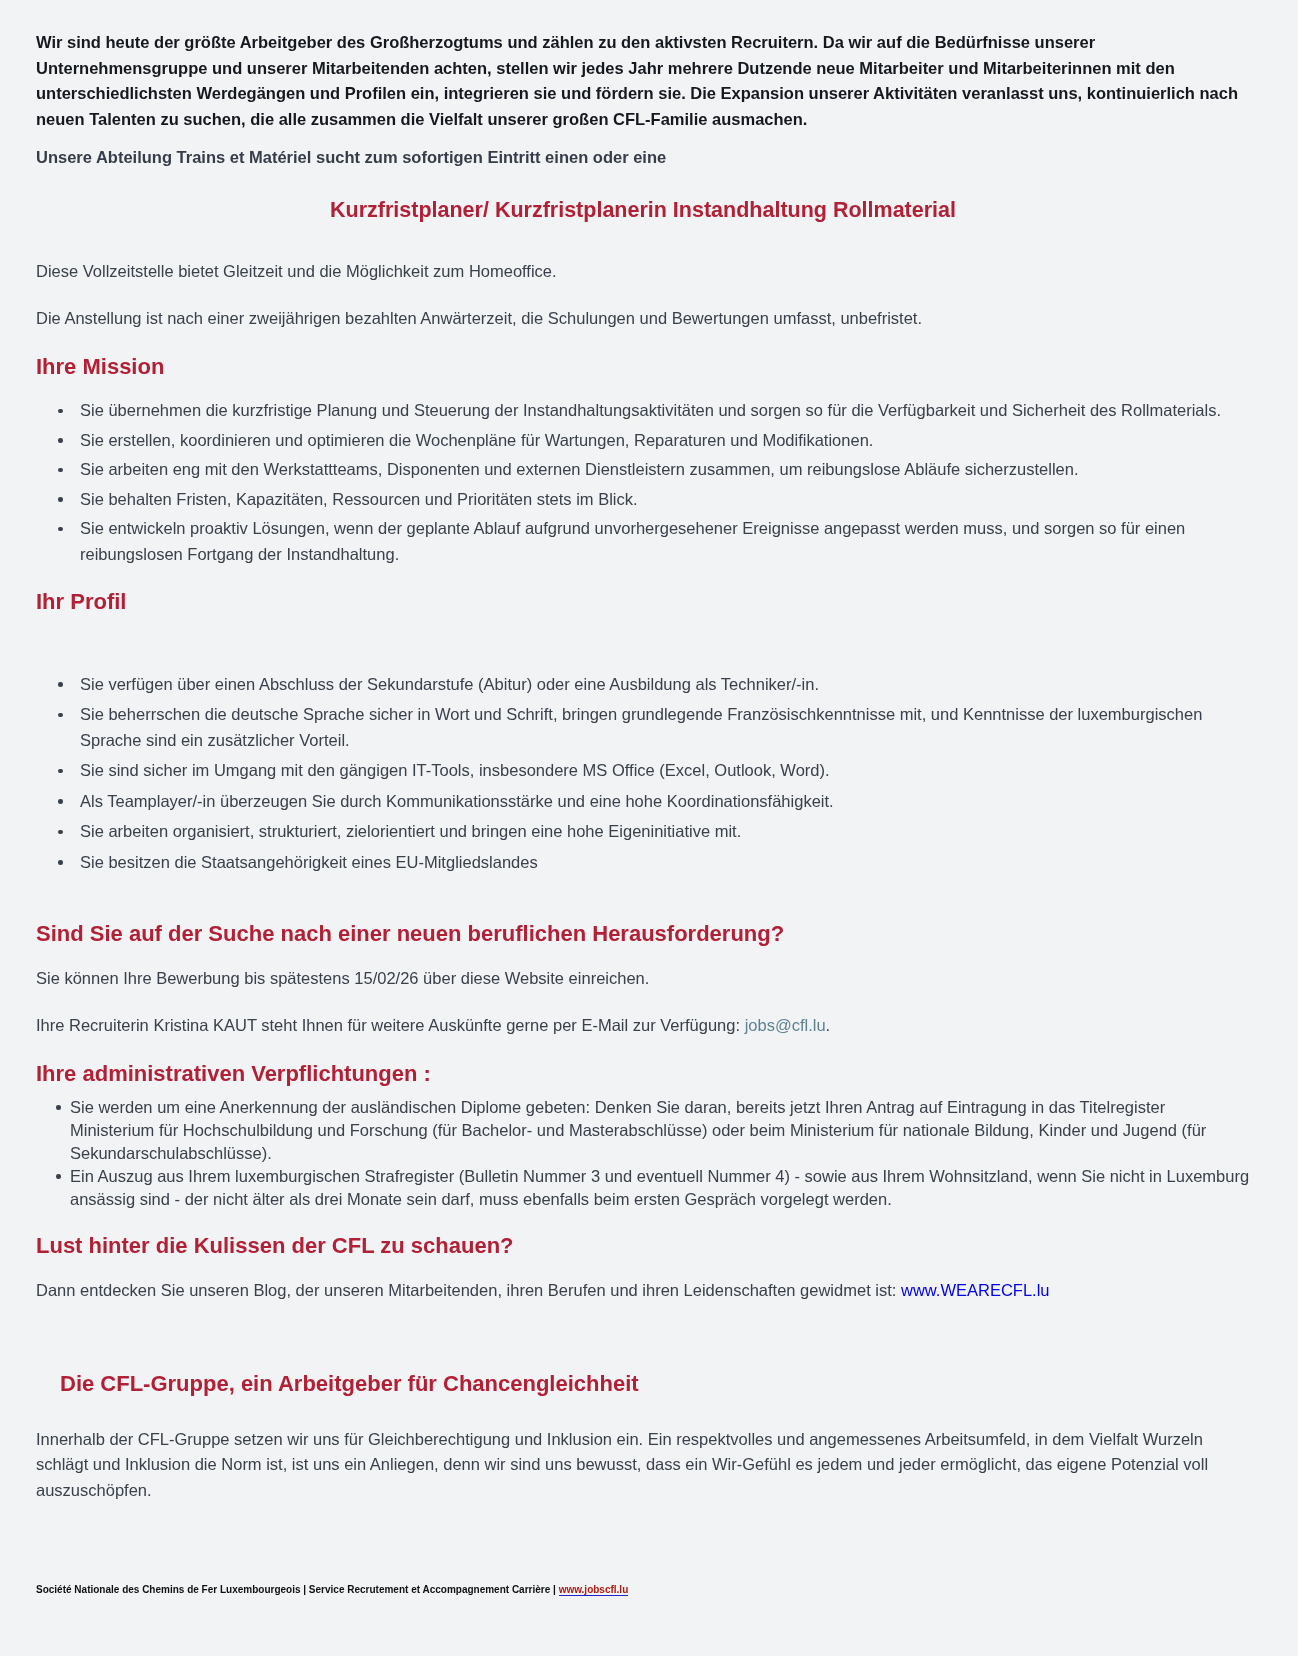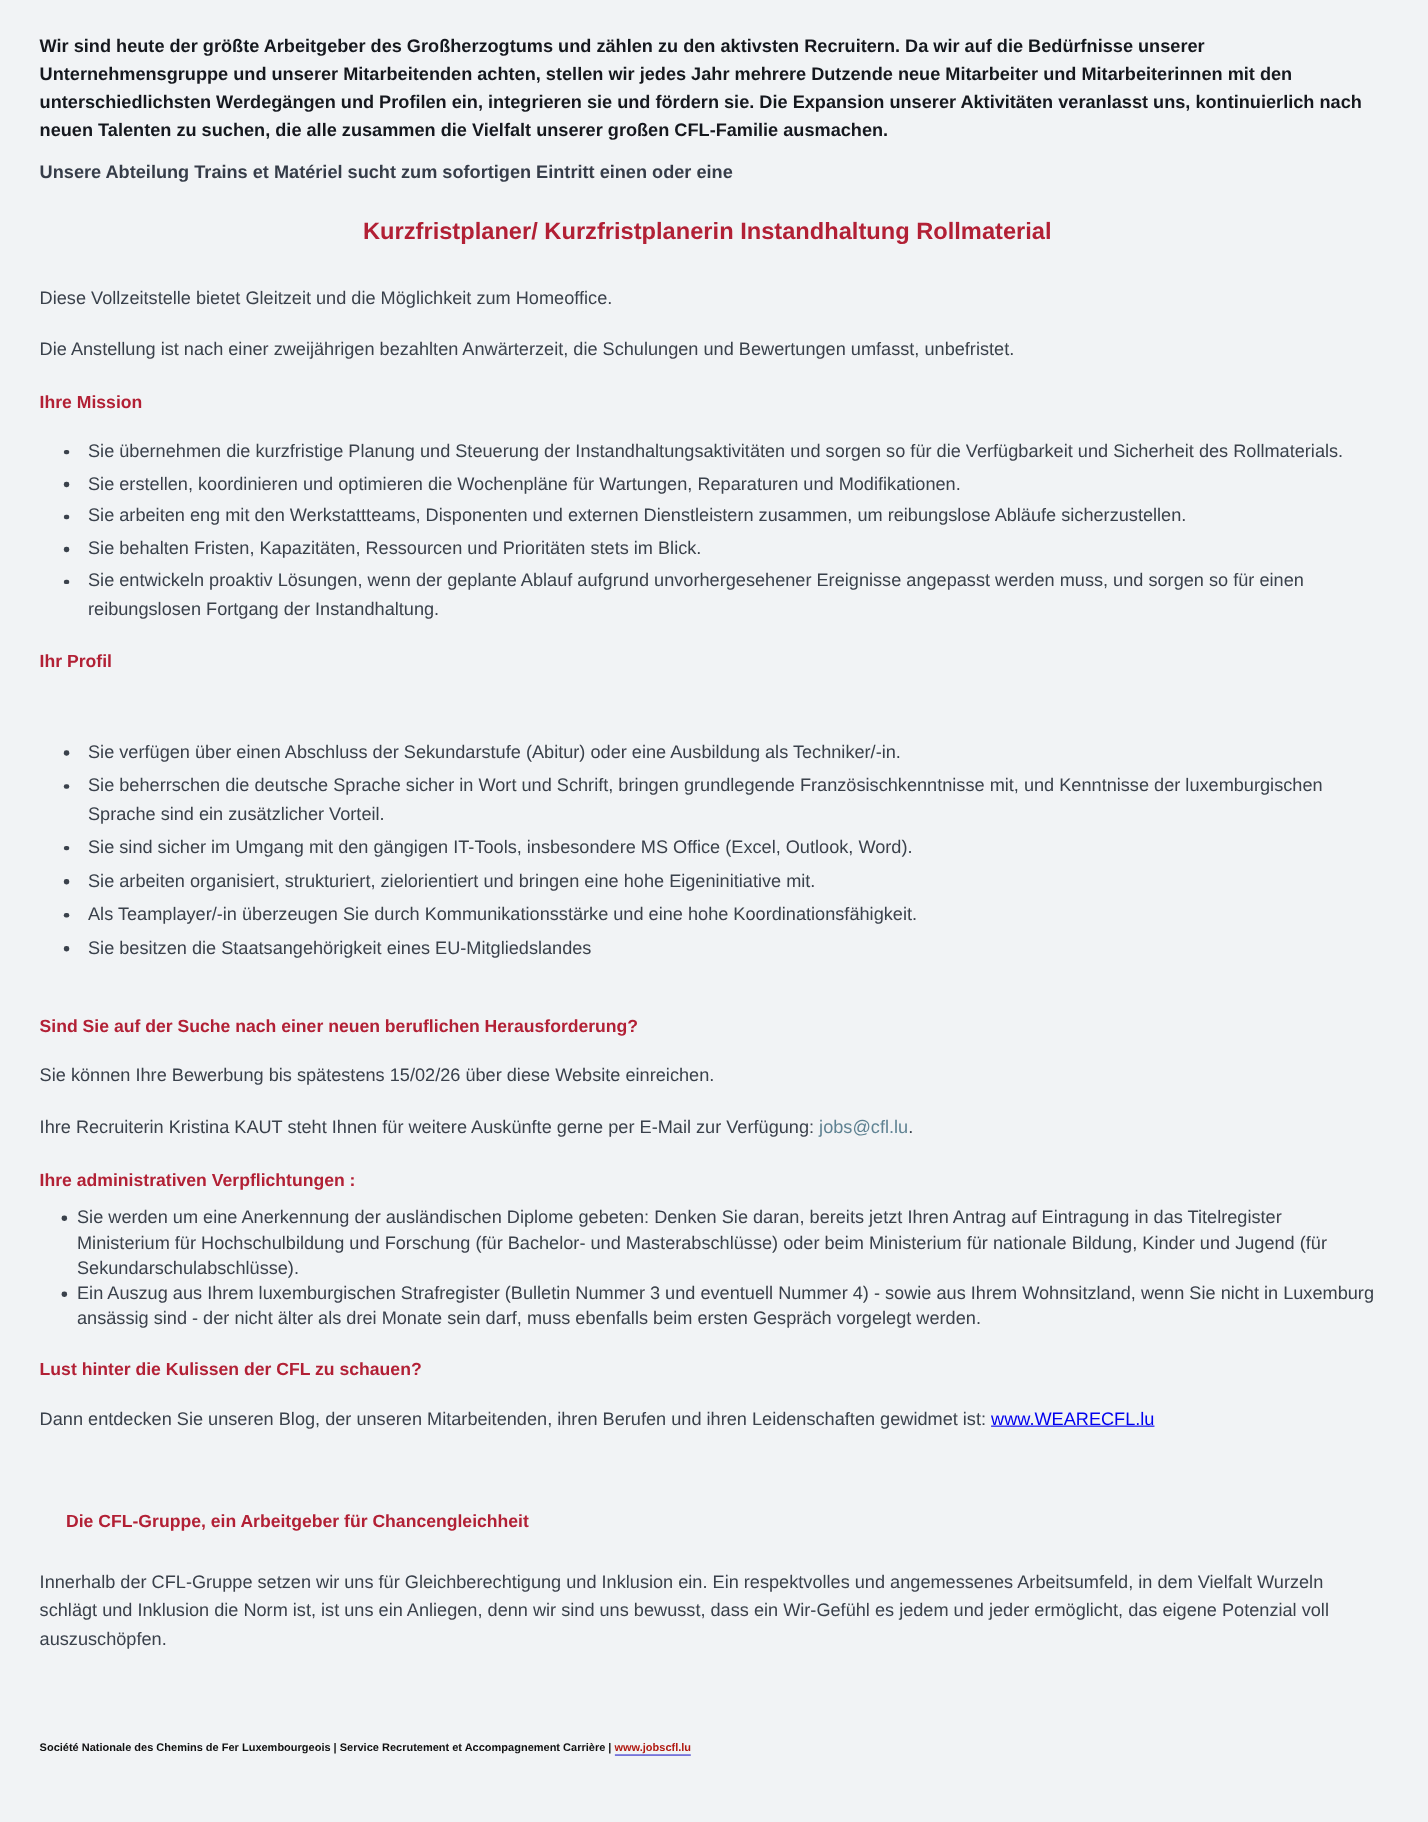--- a/index.html
+++ b/index.html
@@ -38,21 +38,21 @@
   h1.job-title {
     margin: 0 0 36px 0;
     font-size: 21.5px;
     line-height: 26px;
     text-align: center;
     color: #b22035;
     font-weight: bold;
   }
   h2 {
     margin: 22px 0 19px 0;
-    font-size: 16px;
+    font-size: 22px;
     line-height: 25.5px;
     color: #b22035;
     font-weight: bold;
   }
   h2.profile-heading { margin-bottom: 57px; }
   h2.search-heading  { margin-top: 46px; }
   h2.admin-heading   { margin-bottom: 10px; }
   h2.equality-heading{ margin-top: 68px; margin-bottom: 30px; margin-left: 24px; }
   ul {
     list-style: none;
@@ -84,21 +84,20 @@
     line-height: 23px;
   }
   .admin-list li::before { left: 20px; top: 9px; }
   a { cursor: pointer; }
   .email-link {
     color: #5f8292;
     text-decoration: none;
   }
   .blog-link {
     color: #0100ee;
-    text-decoration: underline;
   }
   .footer {
     margin-top: 78px;
     font-size: 10px;
     line-height: 17px;
     font-weight: bold;
     color: #101010;
   }
   .footer-link {
     color: #b01a12;
@@ -131,22 +130,22 @@
     <li>Sie behalten Fristen, Kapazitäten, Ressourcen und Prioritäten stets im Blick.</li>
     <li>Sie entwickeln proaktiv Lösungen, wenn der geplante Ablauf aufgrund unvorhergesehener Ereignisse angepasst werden muss, und sorgen so für einen reibungslosen Fortgang der Instandhaltung.</li>
   </ul>
 
   <h2 class="profile-heading">Ihr Profil</h2>
 
   <ul class="dot-list profile-list">
     <li>Sie verfügen über einen Abschluss der Sekundarstufe (Abitur) oder eine Ausbildung als Techniker/-in.</li>
     <li>Sie beherrschen die deutsche Sprache sicher in Wort und Schrift, bringen grundlegende Französischkenntnisse mit, und Kenntnisse der luxemburgischen Sprache sind ein zusätzlicher Vorteil.</li>
     <li>Sie sind sicher im Umgang mit den gängigen IT-Tools, insbesondere MS Office (Excel, Outlook, Word).</li>
+    <li>Als Teamplayer/-in überzeugen Sie durch Kommunikationsstärke und eine hohe Koordinationsfähigkeit.</li>
     <li>Sie arbeiten organisiert, strukturiert, zielorientiert und bringen eine hohe Eigeninitiative mit.</li>
-    <li>Als Teamplayer/-in überzeugen Sie durch Kommunikationsstärke und eine hohe Koordinationsfähigkeit.</li>
     <li>Sie besitzen die Staatsangehörigkeit eines EU-Mitgliedslandes</li>
   </ul>
 
   <h2 class="search-heading">Sind Sie auf der Suche nach einer neuen beruflichen Herausforderung?</h2>
 
   <p>Sie können Ihre Bewerbung bis spätestens 15/02/26 über diese Website einreichen.</p>
 
   <p>
     <span>Ihre Recruiterin Kristina KAUT steht Ihnen für weitere Auskünfte gerne per E-Mail zur Verfügung: </span><a class="email-link">jobs@cfl.lu</a><span>.</span>
   </p>

